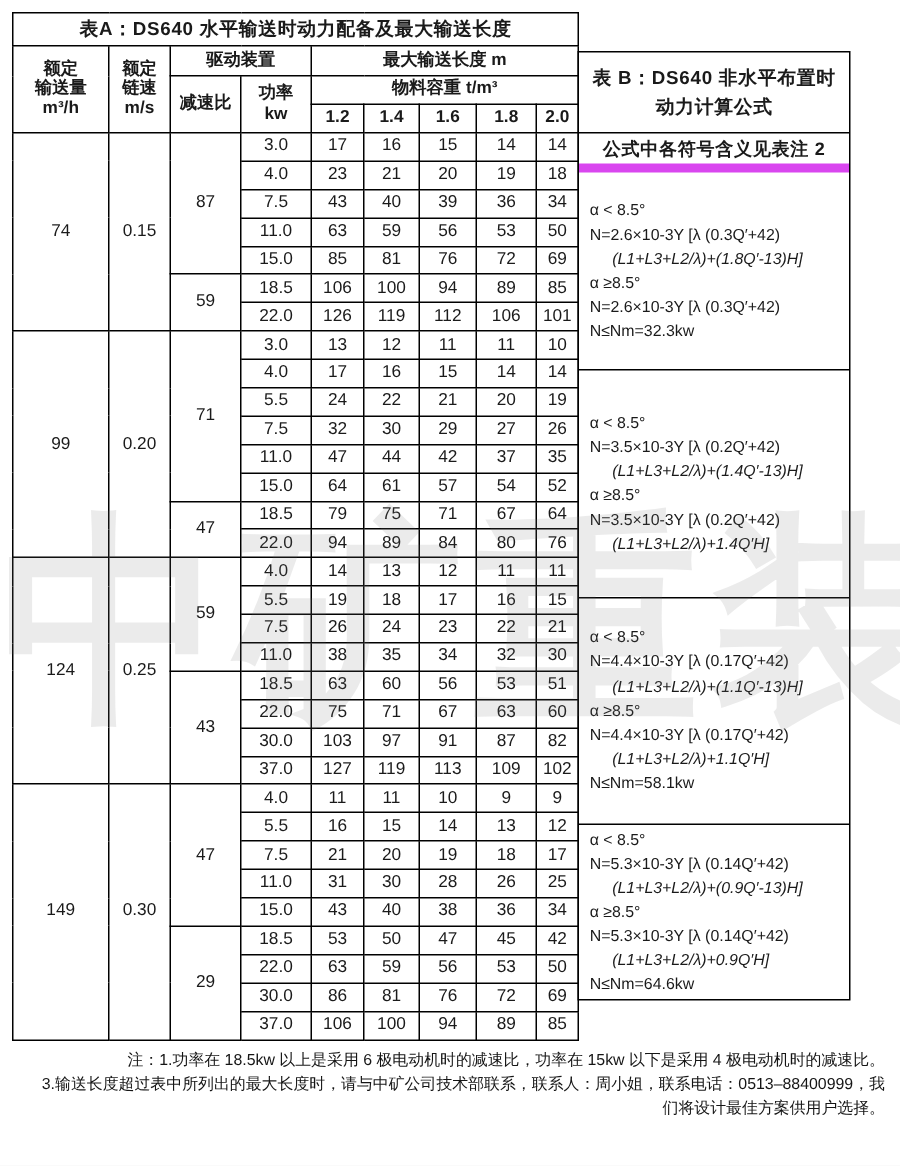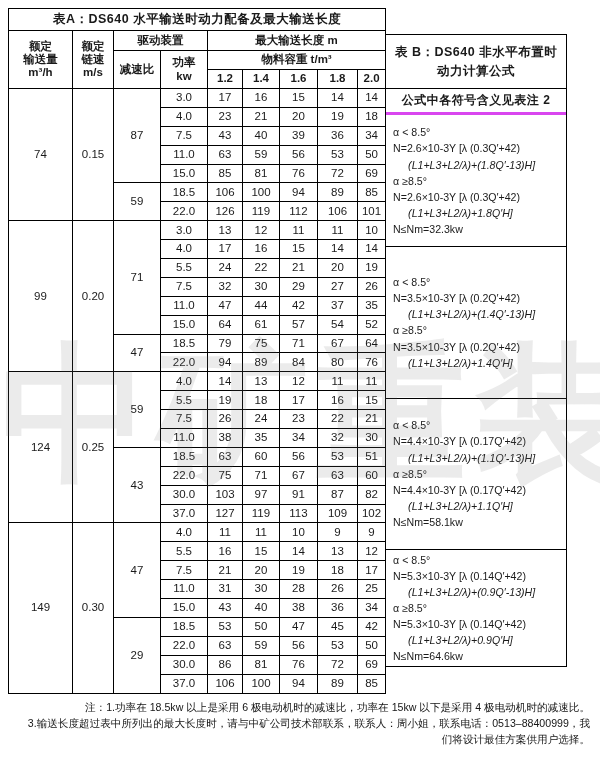--- a/index.html
+++ b/index.html
@@ -55,21 +55,21 @@
     background: transparent;
   }
   .b-title {
     height: 54px;
     border-bottom: 1px solid #000;
     display: flex; flex-direction: column; justify-content: center; align-items: center;
     font-weight: bold; font-size: 12.5px; line-height: 1.45; letter-spacing: 0.5px;
   }
   .b-sub {
     height: 26px;
-    border-bottom: 3px solid #d946ef;
+    border-bottom: 6px solid #d946ef;
     display: flex; justify-content: center; align-items: center;
     font-weight: bold; font-size: 12px; letter-spacing: 0.5px;
   }
   .formula-cell {
     border-bottom: 1px solid #000;
     padding: 2px 2px 2px 7px;
     font-size: 10.6px;
     line-height: 1.52;
     display: flex; flex-direction: column; justify-content: center;
   }
@@ -423,21 +423,20 @@
           <div>动力计算公式</div>
         </div>
         <div class="b-sub">公式中各符号含义见表注 2</div>
         <div id="formulas" style="display:flex;flex-direction:column;flex:1;">
             <div class="formula-cell" style="height: 132.3px;">
               <div class="formula-line">α &lt; 8.5°</div>
               <div class="formula-line">N=2.6×10-3Y [λ (0.3Q′+42)</div>
               <div class="formula-line indent">(L1+L3+L2/λ)+(1.8Q′-13)H]</div>
               <div class="formula-line">α ≥8.5°</div>
               <div class="formula-line">N=2.6×10-3Y [λ (0.3Q′+42)</div>
-              <div class="formula-line indent">(L1+L3+L2/λ)+1.8Q′H]</div>
               <div class="formula-line">N≤Nm=32.3kw</div>
             </div>
             <div class="formula-cell" style="height: 151.2px;">
               <div class="formula-line">α &lt; 8.5°</div>
               <div class="formula-line">N=3.5×10-3Y [λ (0.2Q′+42)</div>
               <div class="formula-line indent">(L1+L3+L2/λ)+(1.4Q′-13)H]</div>
               <div class="formula-line">α ≥8.5°</div>
               <div class="formula-line">N=3.5×10-3Y [λ (0.2Q′+42)</div>
               <div class="formula-line indent">(L1+L3+L2/λ)+1.4Q′H]</div>
             </div>

